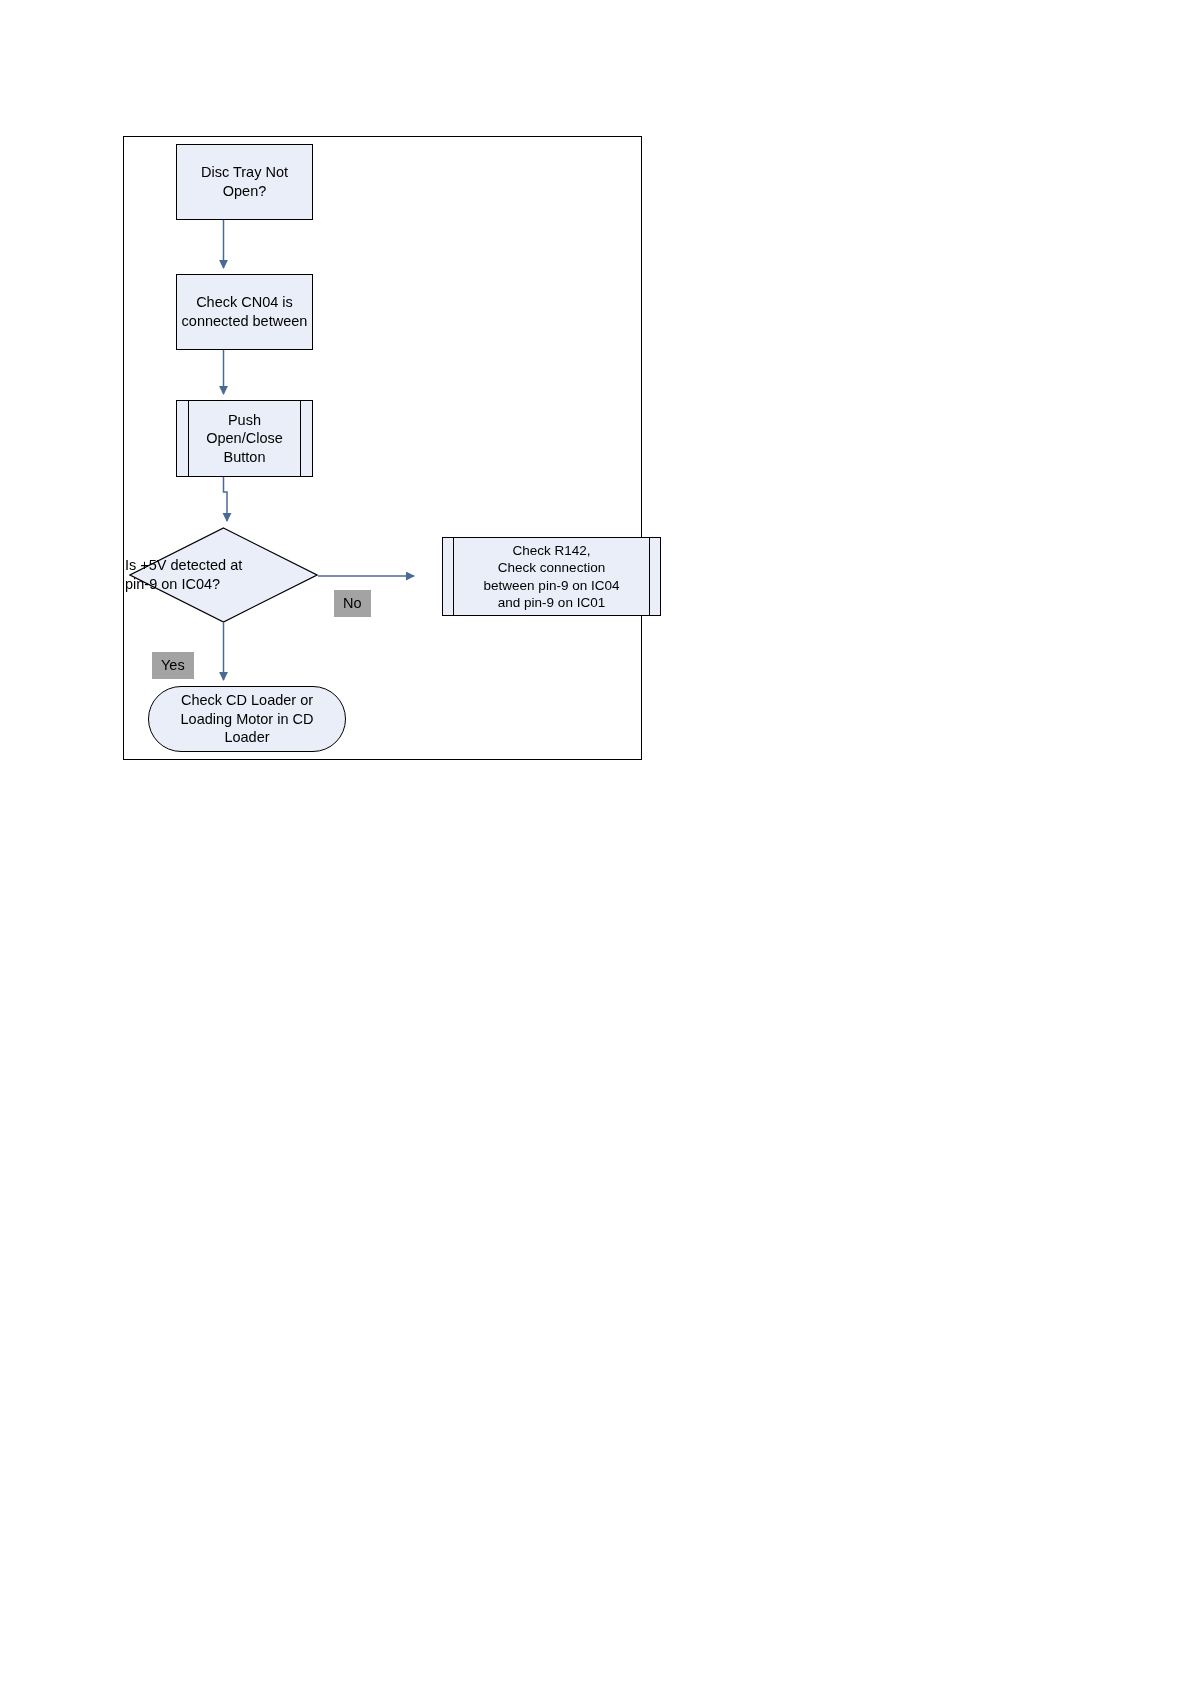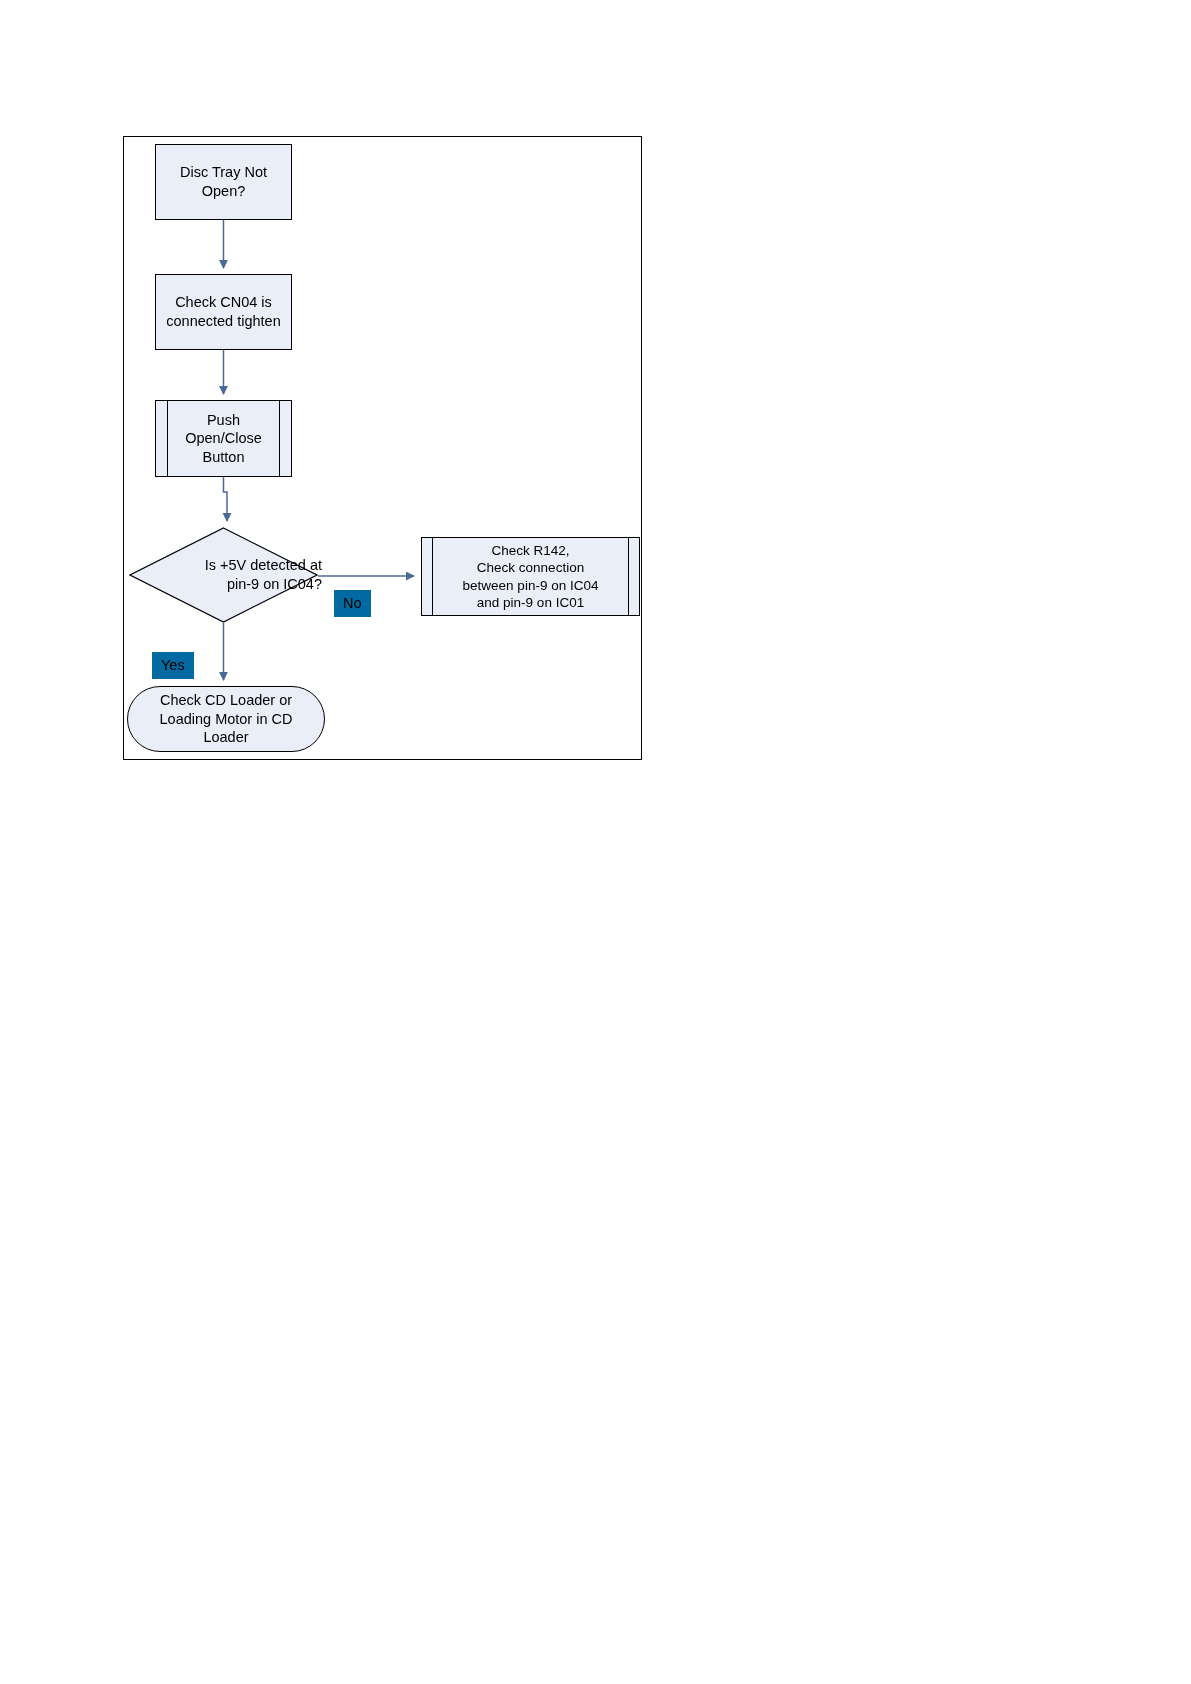--- a/index.html
+++ b/index.html
@@ -42,20 +42,21 @@
     border: 1.2px solid #000000;
     display: flex;
     align-items: center;
     justify-content: center;
     text-align: center;
     color: #000000;
     font-size: 14.5px;
     line-height: 1.28;
     white-space: pre-line;
     z-index: 3;
+    margin-left: 21px;
   }
 
   
   #node-disc-tray {
     left: 155px; top: 144px; width: 137px; height: 76px;
   }
   #node-check-cn04 {
     left: 155px; top: 274px; width: 137px; height: 76px;
   }
 
@@ -115,32 +116,32 @@
     left: 0; top: 0;
     width: 189px;
     height: 96px;
   }
   .diamond-label {
     position: absolute;
     left: -4px;
     top: 50%;
     transform: translateY(-50%);
     width: 197px;
-    text-align: right;
+    text-align: left;
     font-size: 14.5px;
     line-height: 1.28;
     white-space: pre-line;
     color: #000000;
     pointer-events: none;
   }
 
   
   .edge-label {
     position: absolute;
-    background: #0369a1;
+    background: #a3a3a3;
     color: #000000;
     font-size: 14.5px;
     line-height: 1;
     padding: 6px 9px;
     z-index: 4;
   }
   #label-no  { left: 334px; top: 590px; }
   #label-yes { left: 152px; top: 652px; }
 
   
@@ -185,21 +186,21 @@
 
     <g>
       <path d="M223.5,623 L223.5,680" stroke="#4A6A96" stroke-width="1.5" fill="none" marker-end="url(#arrowhead)"></path>
     </g>
   </svg>
 
   <div class="node" id="node-disc-tray">Disc Tray Not
 Open?</div>
 
   <div class="node" id="node-check-cn04">Check CN04 is
-connected tighten</div>
+connected between</div>
 
   <div class="node" id="node-push-button">Push
 Open/Close
 Button</div>
 
   <div class="diamond-wrap">
     <svg viewBox="0 0 189 96" xmlns="http://www.w3.org/2000/svg">
       <polygon points="94.5,1 188,48 94.5,95 1,48" fill="#EAEEF8" stroke="#000000" stroke-width="1.2"></polygon>
     </svg>
     <div class="diamond-label">Is +5V detected at

